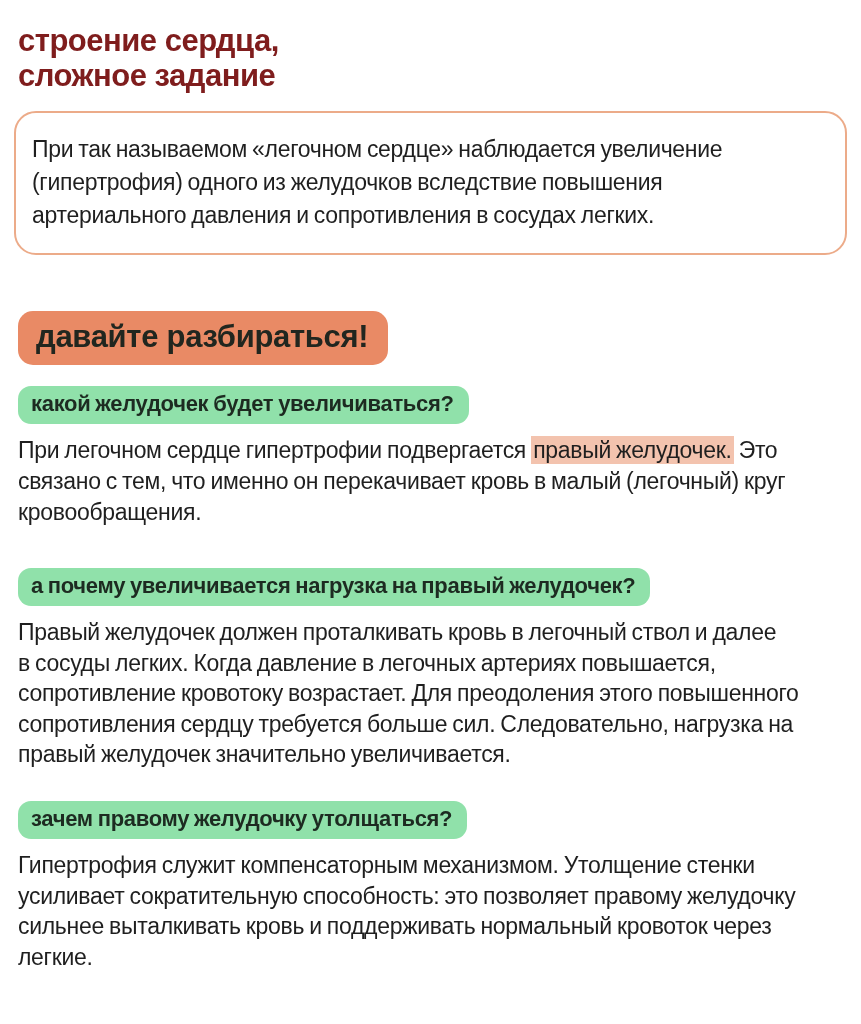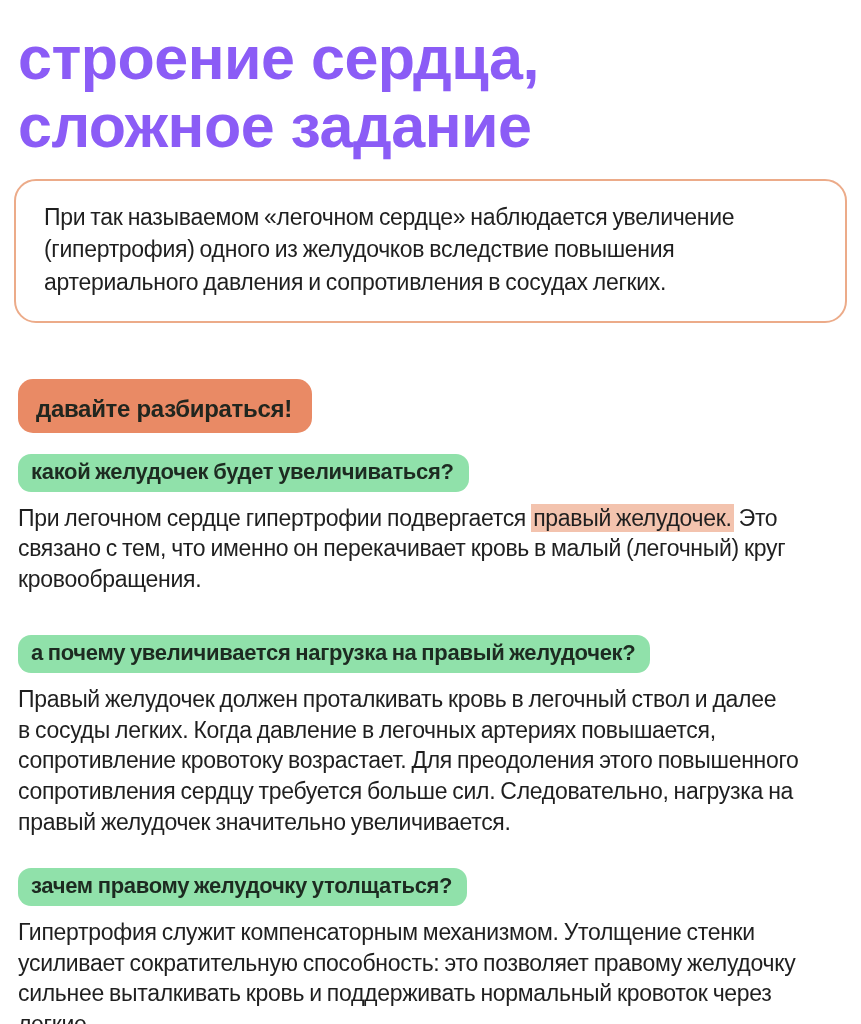--- a/index.html
+++ b/index.html
@@ -15,54 +15,54 @@
     overflow: hidden;
   }
   .page {
     padding: 0 14px;
     box-sizing: border-box;
     width: 861px;
   }
   .title {
     margin: 0;
     padding: 24px 4px 0 4px;
-    font-size: 61px;
+    font-size: 31px;
     line-height: 1.12;
     font-weight: 600;
     letter-spacing: -0.5px;
-    color: #8b5cf6;
+    color: #7f1d1d;
     white-space: pre-line;
   }
   .task-box {
     margin-top: 18px;
     border: 2px solid #ecab89;
     border-radius: 22px;
-    padding: 20px 28px 22px 28px;
+    padding: 20px 28px 22px 16px;
     box-sizing: border-box;
   }
   .task-box p {
     margin: 0;
     font-size: 23px;
     line-height: 1.42;
     letter-spacing: -0.3px;
     word-spacing: -1px;
     color: #1f1f1f;
   }
   .task-box p + p {
     margin-top: 15px;
   }
   .intro-badge {
     display: inline-block;
     margin: 56px 0 0 4px;
     background: #e98a65;
     color: #21261f;
-    font-size: 24px;
+    font-size: 31px;
     font-weight: 700;
     letter-spacing: -0.3px;
-    padding: 16px 20px 10px 18px;
+    padding: 8px 20px 10px 18px;
     border-radius: 15px;
   }
   .q-badge {
     display: inline-block;
     background: #90e1aa;
     color: #1d2b21;
     font-size: 22px;
     font-weight: 600;
     letter-spacing: -0.3px;
     word-spacing: -1px;

